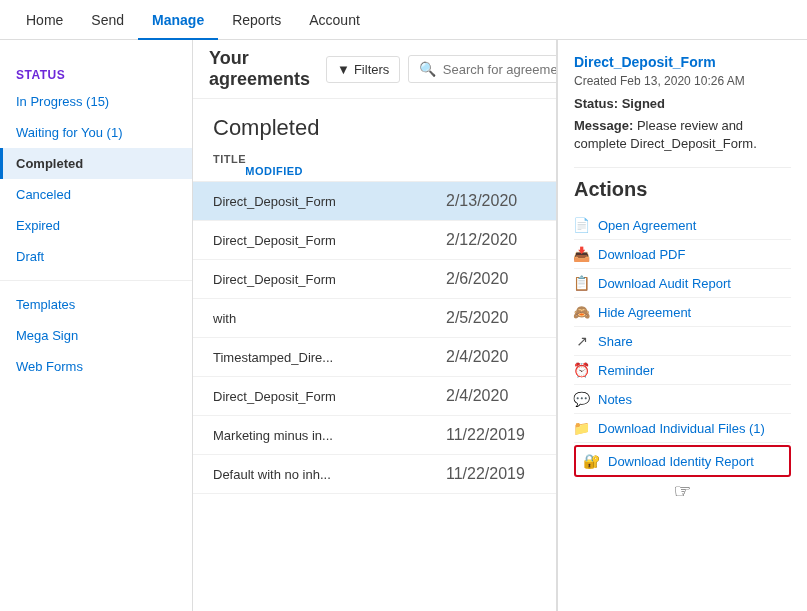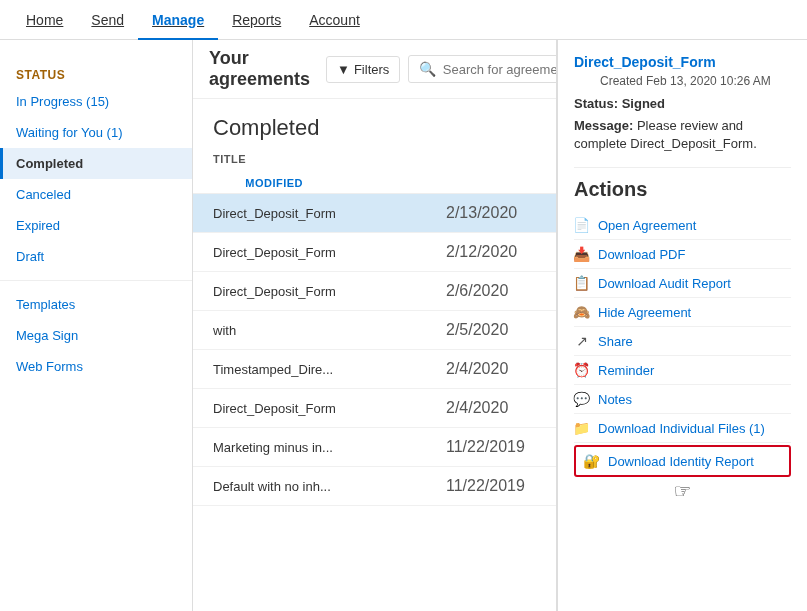--- a/index.html
+++ b/index.html
@@ -6,21 +6,20 @@
     body { font-family: Arial, sans-serif; font-size: 13px; color: #333; background: #fff; width: 807px; height: 611px; overflow: hidden; }
 
     
     .top-nav {
       display: flex;
       align-items: center;
       border-bottom: 1px solid #ddd;
       padding: 0 12px;
       height: 40px;
       background: #fff;
-      text-decoration: underline;
     }
     .nav-item {
       padding: 0 14px;
       height: 40px;
       display: flex;
       align-items: center;
       font-size: 14px;
       color: #333;
       cursor: pointer;
       position: relative;
@@ -60,21 +59,21 @@
     }
     .sidebar-item.active {
       background: #e6f0fa;
       color: #333;
       font-weight: bold;
       border-left: 3px solid #0070d2;
       padding-left: 13px;
     }
     .sidebar-section-title {
       font-size: 12px;
-      color: #a16207;
+      color: #6d28d9;
       font-weight: bold;
       padding: 16px 16px 4px;
       letter-spacing: 0.5px;
       text-transform: uppercase;
     }
     .sidebar-divider {
       border: none;
       border-top: 1px solid #eee;
       margin: 8px 0;
     }
@@ -157,21 +156,20 @@
       text-transform: uppercase;
     }
     .col-modified {
       width: 90px;
       font-size: 11px;
       font-weight: bold;
       color: #0070d2;
       letter-spacing: 0.5px;
       text-transform: uppercase;
       text-align: right;
-      margin-top: 12px;
     }
     .agreement-row {
       display: flex;
       align-items: center;
       padding: 10px 20px;
       border-bottom: 1px solid #f0f0f0;
       cursor: pointer;
     }
     .agreement-row.selected { background: #d4e8f7; }
     .row-title {
@@ -196,21 +194,20 @@
     .panel-doc-title {
       font-size: 14px;
       font-weight: bold;
       color: #0070d2;
       margin-bottom: 4px;
     }
     .panel-created {
       font-size: 12px;
       color: #555;
       margin-bottom: 8px;
-      margin-left: 26px;
     }
     .panel-status {
       font-size: 13px;
       margin-bottom: 6px;
     }
     .panel-status span { font-weight: bold; }
     .panel-message {
       font-size: 13px;
       margin-bottom: 14px;
       line-height: 1.4;

